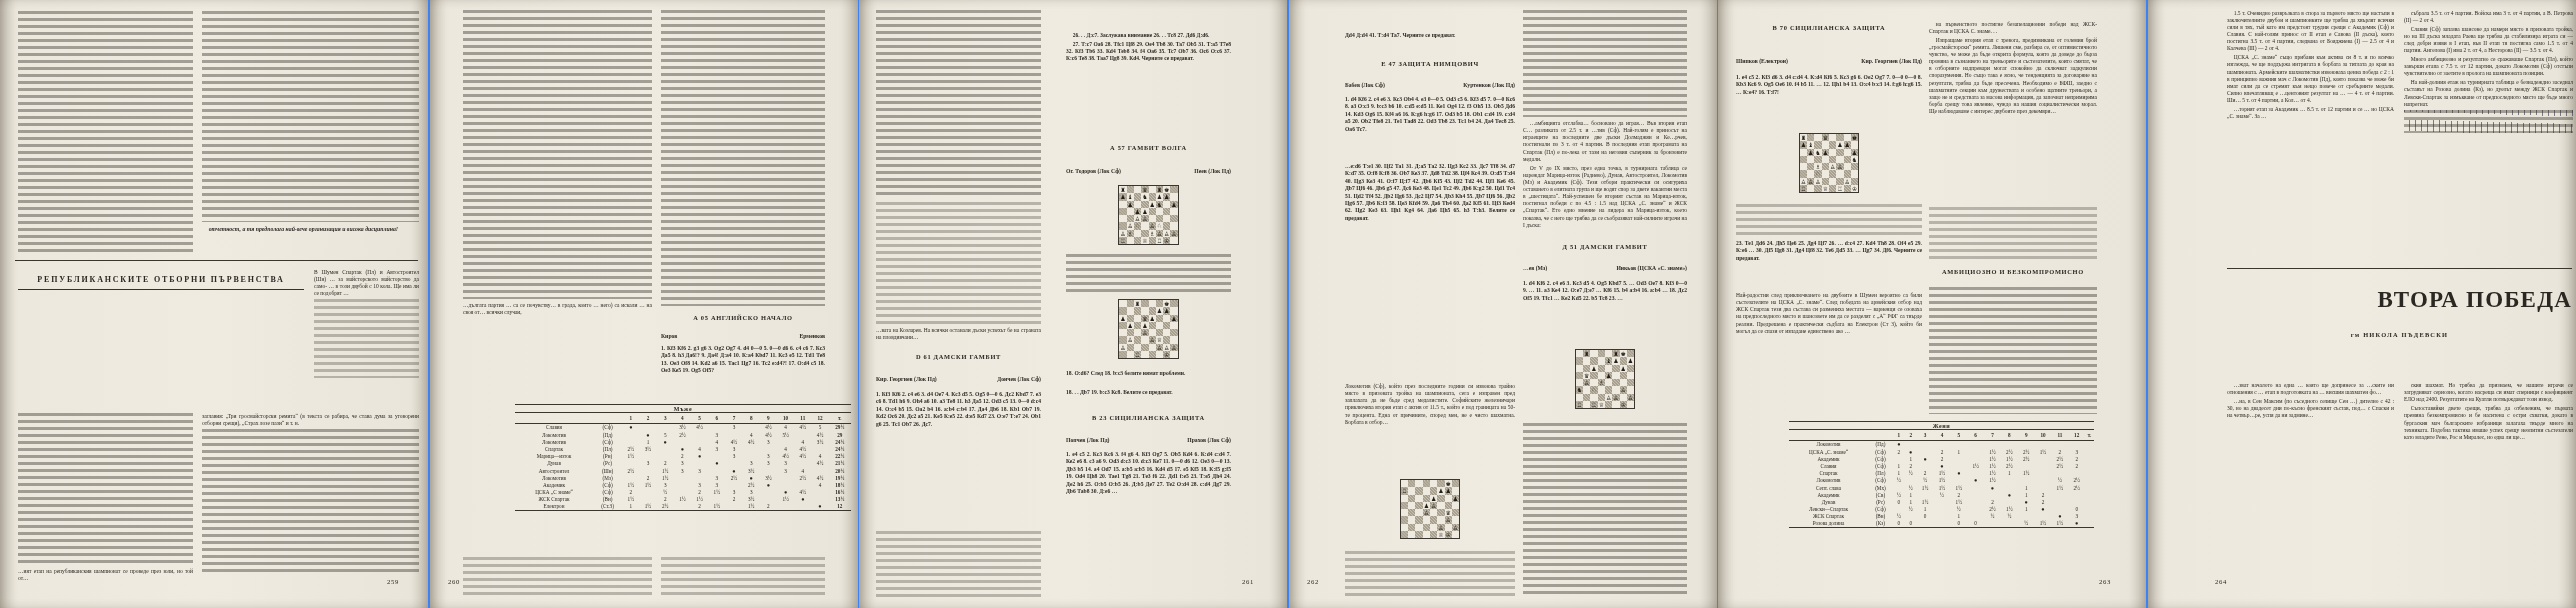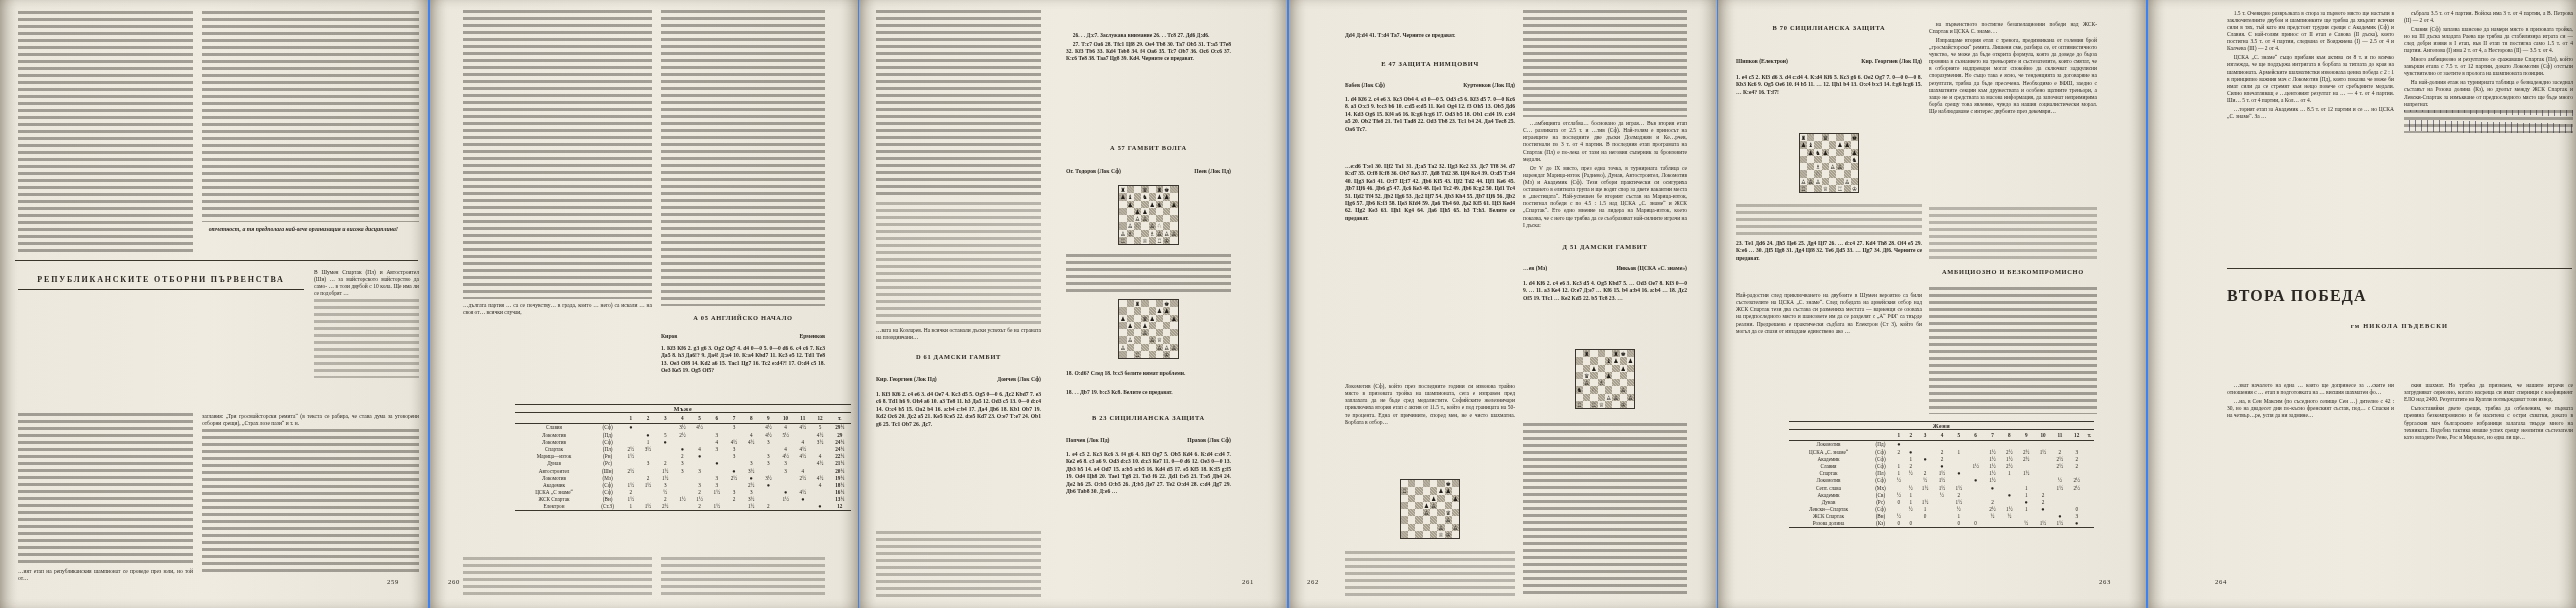--- a/index.html
+++ b/index.html
@@ -13,21 +13,21 @@
   .b{font-weight:bold;}
   .ital{font-style:italic;}
   p{margin:0 0 1.8px 0;text-indent:6.7px;font-size:5.5px;line-height:1.3;}
   .frag p{text-indent:0;}
   .moves{font-weight:bold;font-size:5.6px;line-height:1.32;text-align:justify;}
   .ghead{font-weight:bold;text-align:center;font-size:6.4px;letter-spacing:0.7px;white-space:nowrap;}
   .players{display:flex;justify-content:space-between;font-weight:bold;font-size:5.7px;}
   .rule{position:absolute;height:1.2px;background:#3a352d;}
   .kicker{font-weight:bold;text-align:center;font-size:8px;letter-spacing:1.8px;
           border-bottom:1.2px solid #353028;padding-bottom:4.9px;white-space:nowrap;}
-  .bigtitle{font-weight:bold;text-align:left;font-size:16px;letter-spacing:1.2px;line-height:1.25;}
+  .bigtitle{font-weight:bold;text-align:right;font-size:23px;letter-spacing:1.2px;line-height:1.25;}
   .byline{text-align:center;font-weight:bold;font-size:6.4px;letter-spacing:1.2px;}
   .pagenum{position:absolute;font-size:6.7px;letter-spacing:0.6px;}
   
   .sim{background-image:repeating-linear-gradient(180deg,rgba(48,43,36,.40) 0px,rgba(48,43,36,.40) 3.3px,rgba(0,0,0,0) 3.3px,rgba(0,0,0,0) 7px);}
   .sim.light{opacity:.72;}
   .sim.struck{background-image:repeating-linear-gradient(180deg,rgba(48,43,36,.38) 0px,rgba(48,43,36,.38) 3.3px,rgba(0,0,0,0) 3.3px,rgba(0,0,0,0) 7px),
               repeating-linear-gradient(93deg,rgba(30,28,60,.55) 0 0.6px,transparent 0.6px 6px);}
   
   .board{border:1.2px solid #3a362f;border-collapse:collapse;background:#efeadf;margin:0 auto;}
   .board td{width:7.3px;height:7.3px;min-width:7.3px;font:6px/7.3px "DejaVu Sans",sans-serif;

